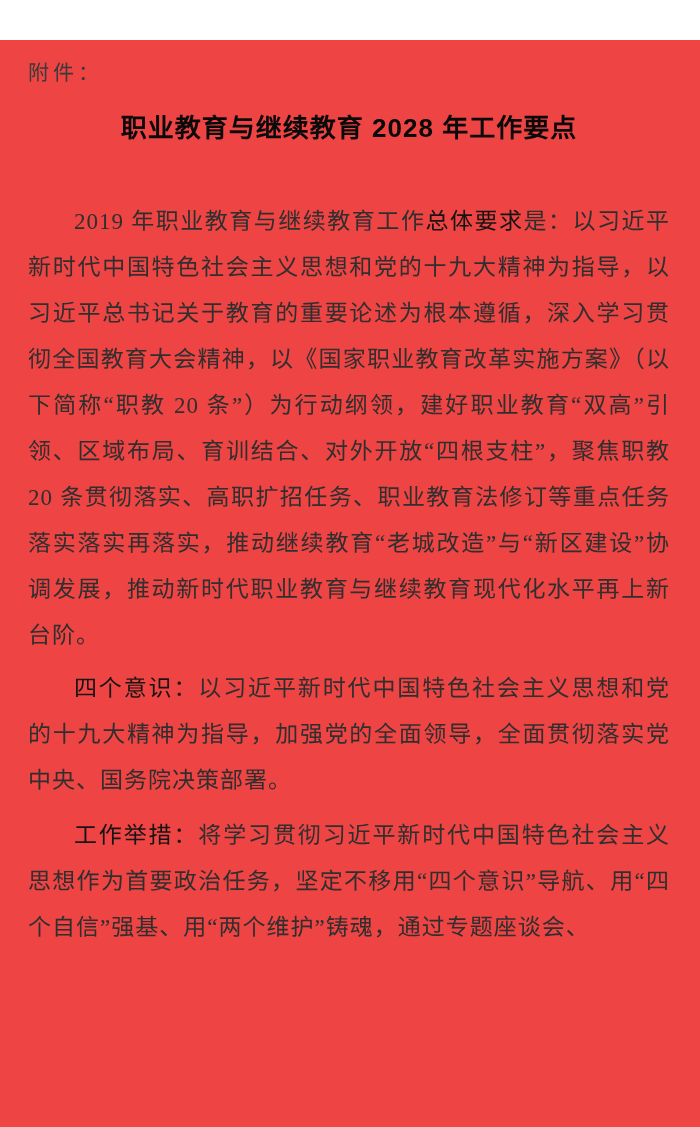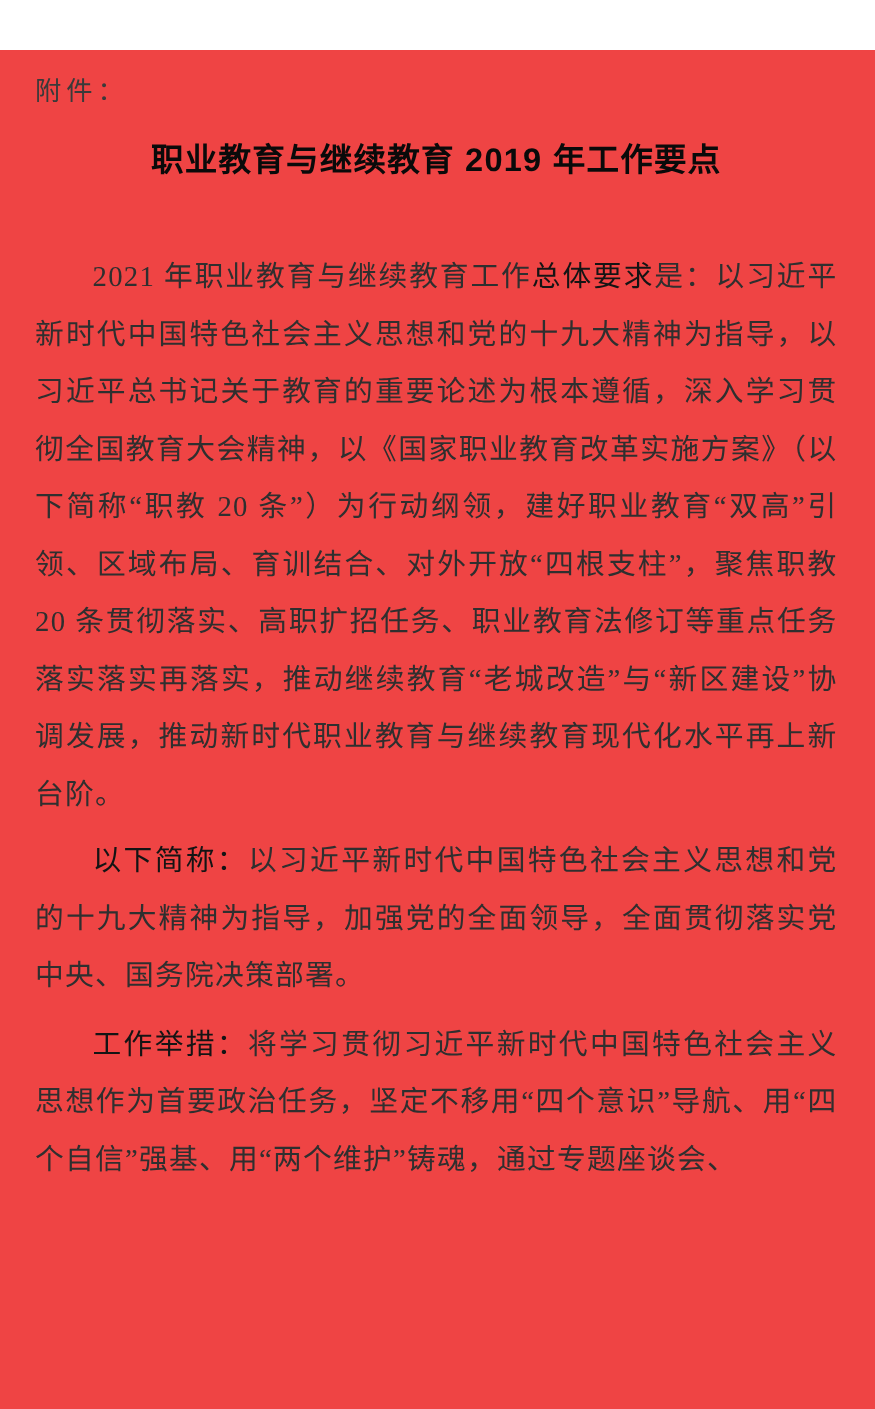--- a/index.html
+++ b/index.html
@@ -70,29 +70,29 @@
     letter-spacing: 0;
   }
 </style>
 </head>
 <body>
 
 <div class="page">
 
   <div class="attachment">附件：</div>
 
-  <h1 class="title">职业教育与继续教育 2019 年工作要点</h1>
+  <h1 class="title">职业教育与继续教育 2028 年工作要点</h1>
 
   <div class="content">
 
-    <p class="para"><span>2021 年职业教育与继续教育工作</span><span class="hei">总体要求</span><span>是：以习近平新时代中国特色社会主义思想和党的十九大精神为指导，以习近平总书记关于教育的重要论述为根本遵循，深入学习贯彻全国教育大会精神，以《国家职业教育改革实施方案》（以下简称“职教 20 条”）为行动纲领，建好职业教育“双高”引领、区域布局、育训结合、对外开放“四根支柱”，聚焦职教 20 条贯彻落实、高职扩招任务、职业教育法修订等重点任务落实落实再落实，推动继续教育“老城改造”与“新区建设”协调发展，推动新时代职业教育与继续教育现代化水平再上新台阶。</span></p>
+    <p class="para"><span>2019 年职业教育与继续教育工作</span><span class="hei">总体要求</span><span>是：以习近平新时代中国特色社会主义思想和党的十九大精神为指导，以习近平总书记关于教育的重要论述为根本遵循，深入学习贯彻全国教育大会精神，以《国家职业教育改革实施方案》（以下简称“职教 20 条”）为行动纲领，建好职业教育“双高”引领、区域布局、育训结合、对外开放“四根支柱”，聚焦职教 20 条贯彻落实、高职扩招任务、职业教育法修订等重点任务落实落实再落实，推动继续教育“老城改造”与“新区建设”协调发展，推动新时代职业教育与继续教育现代化水平再上新台阶。</span></p>
 
 
 
-    <p class="para p2"><span class="hei">以下简称：</span><span>以习近平新时代中国特色社会主义思想和党的十九大精神为指导，加强党的全面领导，全面贯彻落实党中央、国务院决策部署。</span></p>
+    <p class="para p2"><span class="hei">四个意识：</span><span>以习近平新时代中国特色社会主义思想和党的十九大精神为指导，加强党的全面领导，全面贯彻落实党中央、国务院决策部署。</span></p>
 
     <p class="para p3"><span class="hei">工作举措：</span><span>将学习贯彻习近平新时代中国特色社会主义思想作为首要政治任务，坚定不移用“四个意识”导航、用“四个自信”强基、用“两个维护”铸魂，通过专题座谈会、</span></p>
 
   </div>
 
   <div class="pagenum">1</div>
 
 </div>
 
 </body></html>

